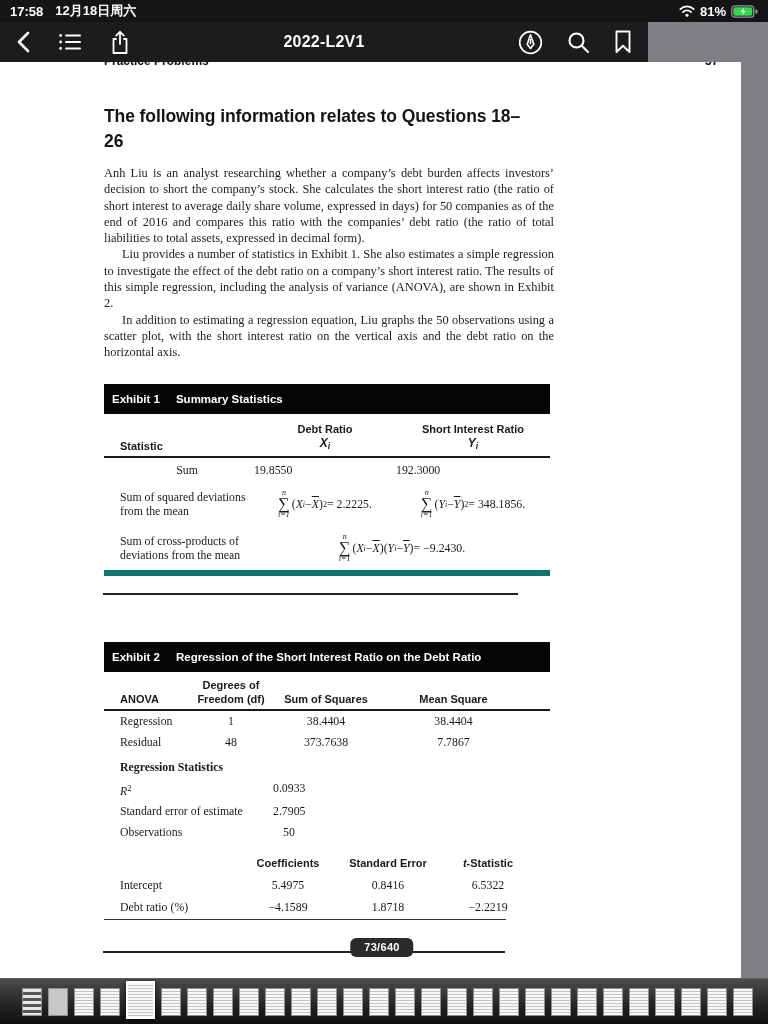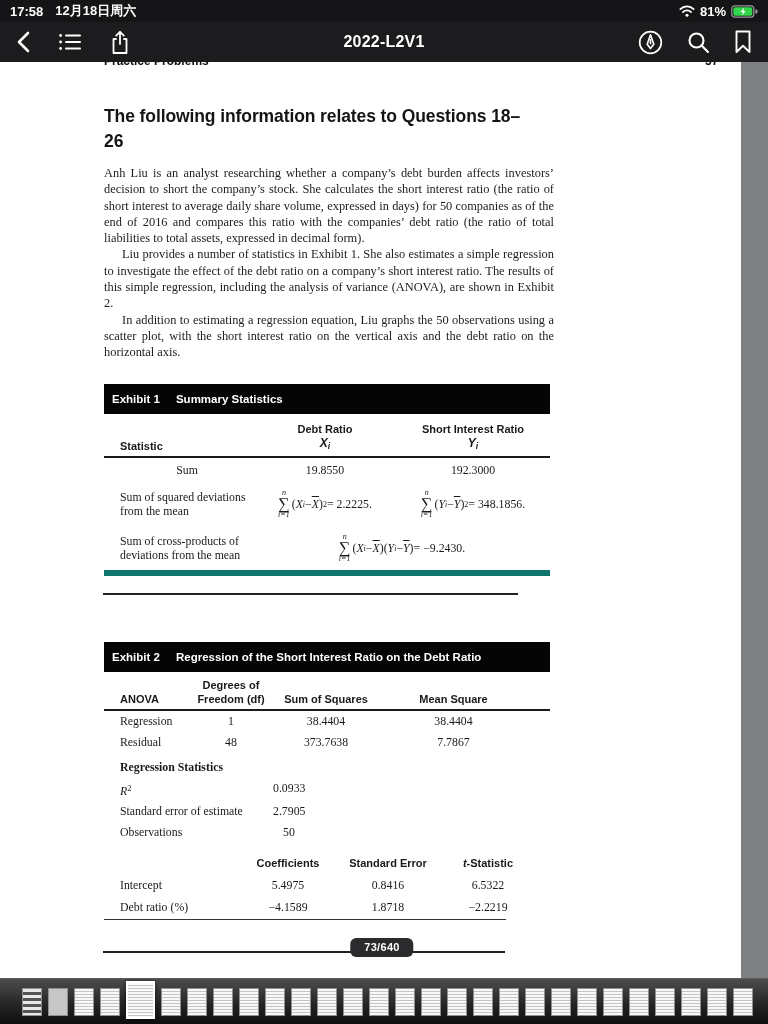--- a/index.html
+++ b/index.html
@@ -8,21 +8,21 @@
 
   
   .statusbar{position:absolute;top:0;left:0;width:768px;height:22px;background:#151517;
     color:#fff;display:flex;align-items:center;justify-content:space-between;
     padding:0 10px;box-sizing:border-box;font-size:13px;font-weight:700;}
   .sb-left{display:flex;gap:12px;align-items:center;}
   .sb-right{display:flex;gap:5px;align-items:center;}
   .sb-date{font-weight:600;}
 
   
-  .toolbar{position:absolute;top:22px;left:0;width:768px;height:40px;background:#1c1c1e;
+  .toolbar{position:absolute;top:22px;left:0;width:648px;height:40px;background:#1c1c1e;
     border-bottom:1px solid #000;display:flex;align-items:center;color:#fff;}
   .tb-left{display:flex;align-items:center;gap:28px;margin-left:16px;}
   .tb-right{position:absolute;right:16px;display:flex;align-items:center;gap:24px;}
   .tb-title{position:absolute;left:50%;transform:translateX(-50%);font-size:16px;font-weight:700;letter-spacing:.2px;}
   .tbicon{display:flex;align-items:center;justify-content:center;cursor:pointer;}
 
   
   .content{position:absolute;top:62px;left:0;width:768px;height:916px;background:#7f8084;}
   .page{position:absolute;top:0;left:0;width:741px;height:916px;background:#ffffff;overflow:hidden;color:#1a1a1a;}
 
@@ -51,21 +51,21 @@
     border-bottom:2.5px solid #1a1a1a;}
   .ex1head .c1{align-self:end;padding-left:16px;padding-bottom:3px;}
   .ex1head .cc{text-align:center;padding-bottom:3px;}
   .varline{font-style:italic;font-size:12px;font-weight:700;}
   .varline .vs{font-size:8.5px;vertical-align:-2px;}
 
   .ex1row{display:grid;grid-template-columns:150px 142px 154px;font-family:"Liberation Serif",serif;
     font-size:11.8px;align-items:center;}
   .r-sum{padding:5px 0 4px;}
   .r-sum .lbl{padding-left:16px;text-align:center;}
-  .r-sum .val{text-align:center;}
+  .r-sum .val{}
   .r-block{padding:7px 0;}
   .r-block .lbl{padding-left:16px;line-height:14px;align-self:center;}
   .fcell{display:flex;justify-content:center;}
   .span2{grid-column:2/4;}
   .ex1bottom{border-bottom:6px solid #0f766e;}
 
   
   .formula{display:inline-flex;align-items:center;font-family:"Liberation Serif",serif;
     font-size:11.8px;font-style:normal;white-space:nowrap;}
   .sig{display:inline-flex;flex-direction:column;align-items:center;line-height:1;margin-right:2px;}

